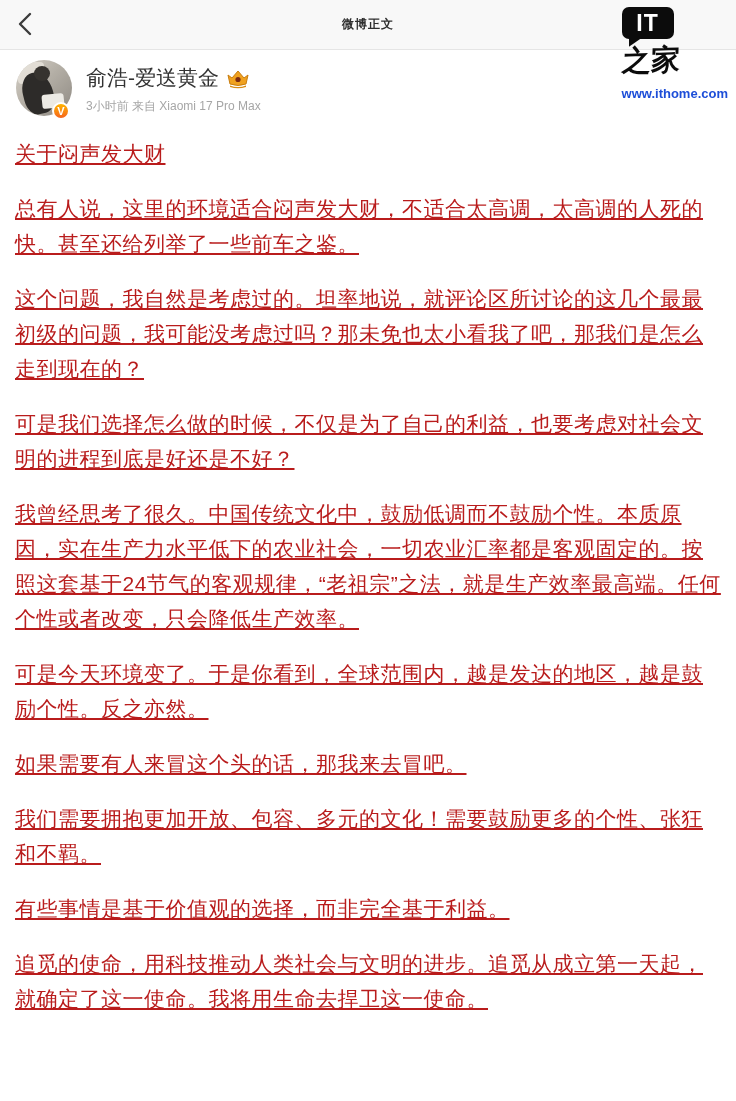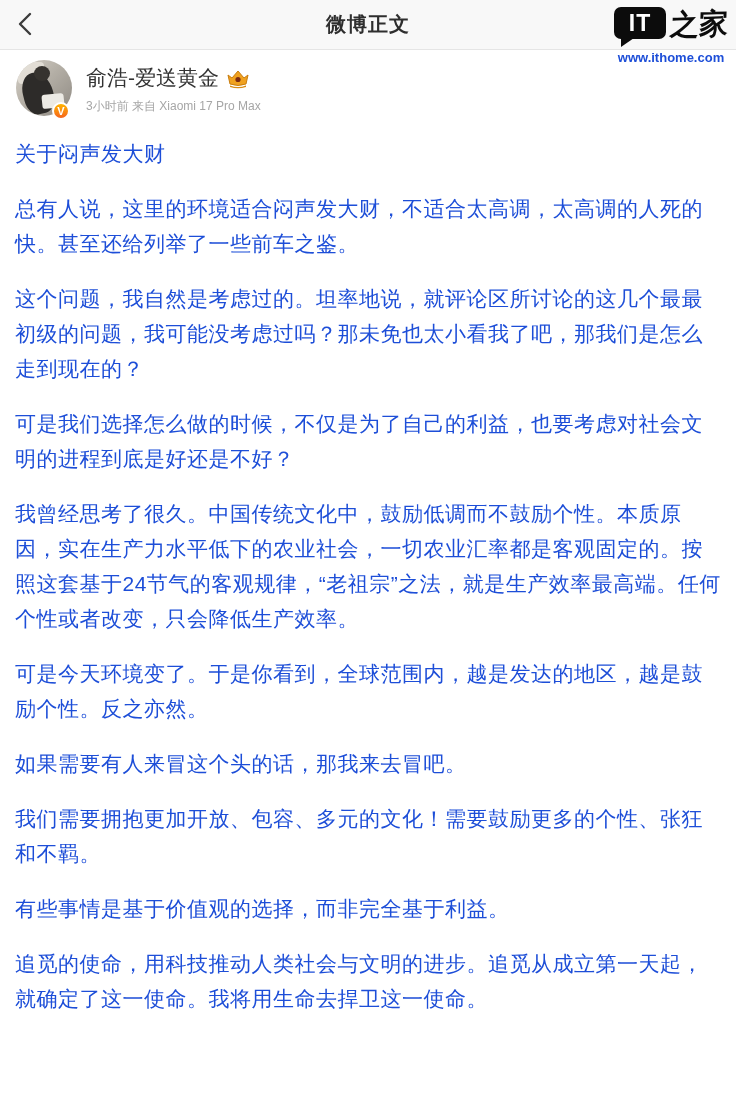--- a/index.html
+++ b/index.html
@@ -32,39 +32,40 @@
     height: 36px;
     display: flex;
     align-items: center;
     justify-content: center;
     cursor: pointer;
     background: transparent;
     border: none;
     padding: 0;
   }
   .nav-title {
-    font-size: 20px;
+    font-size: 12px;
     font-weight: 600;
     color: #2e2e2e;
     letter-spacing: 1px;
   }
 
   
   .watermark {
     position: absolute;
     top: 7px;
     right: 8px;
     z-index: 10;
     text-align: center;
   }
   .wm-logo-row {
     display: flex;
     align-items: flex-start;
     justify-content: flex-end;
     gap: 4px;
+    flex-direction: column;
   }
   .wm-it-box {
     position: relative;
     width: 52px;
     height: 32px;
     background: #0c0c0c;
     border-radius: 7px;
     display: flex;
     align-items: center;
     justify-content: center;
@@ -188,22 +189,23 @@
   }
 
   
   .post-body {
     padding: 20px 15px 0 15px;
   }
   .post-body p {
     margin: 0 0 20px 0;
     font-size: 21px;
     line-height: 35px;
-    color: #1d4ed8;
+    color: #b91c1c;
     letter-spacing: 0.5px;
+    text-decoration: underline;
   }
 </style>
 </head>
 <body>
 
 <div class="page">
 
   <div class="navbar">
     <button class="back-btn">
       <span>

